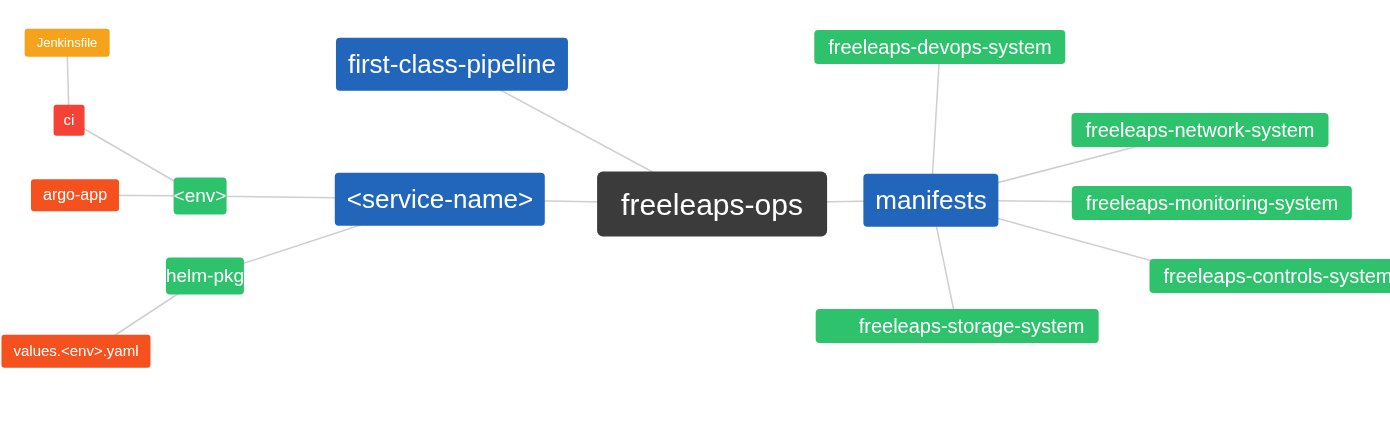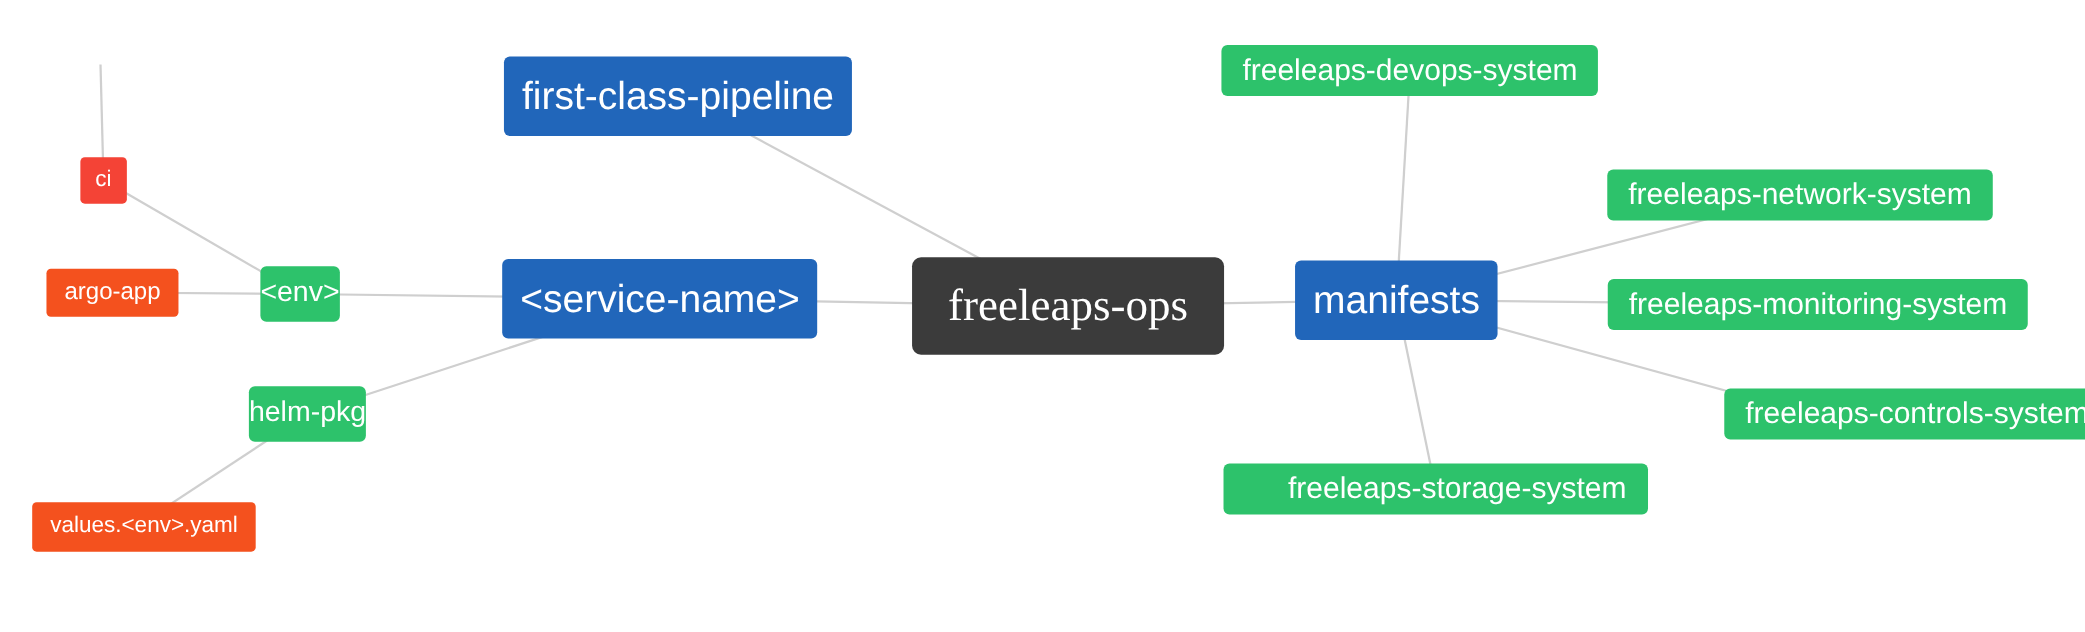--- a/index.html
+++ b/index.html
@@ -104,36 +104,37 @@
     <line x1="440" y1="199" x2="712" y2="204"></line>
     <line x1="452" y1="64" x2="712" y2="204"></line>
     <line x1="712" y1="204" x2="931" y2="200"></line>
     <line x1="931" y1="200" x2="940" y2="47"></line>
     <line x1="931" y1="200" x2="1200" y2="130"></line>
     <line x1="931" y1="200" x2="1212" y2="203"></line>
     <line x1="931" y1="200" x2="1207" y2="276"></line>
     <line x1="931" y1="200" x2="957" y2="326"></line>
   </svg>
 
+  <div class="node n-amber" style="left:67px; top:43px;">Jenkinsfile</div>
 
   <div class="node n-red" style="left:69px; top:120px;">ci</div>
 
   <div class="node n-orange" style="left:75px; top:195px;">argo-app</div>
 
   <div class="node n-green-md" style="left:200px; top:196px;">&lt;env&gt;</div>
 
   <div class="node n-green-md" style="left:205px; top:276px;">helm-pkg</div>
 
-  <div class="node n-orange-sm" style="left:96px; top:351px;">values.&lt;env&gt;.yaml</div>
+  <div class="node n-orange-sm" style="left:76px; top:351px;">values.&lt;env&gt;.yaml</div>
 
   <div class="node n-blue" style="left:452px; top:64px;">first-class-pipeline</div>
 
   <div class="node n-blue" style="left:440px; top:199px;">&lt;service-name&gt;</div>
 
-  <div class="node n-root" style="left:712px; top:204px;font-family:Liberation Serif, serif;">freeleaps-ops</div>
+  <div class="node n-root" style="left:712px; top:204px;">freeleaps-ops</div>
 
   <div class="node n-blue" style="left:931px; top:200px;">manifests</div>
 
   <div class="node n-green-lg" style="left:940px; top:47px;">freeleaps-devops-system</div>
 
   <div class="node n-green-lg" style="left:1200px; top:130px;">freeleaps-network-system</div>
 
   <div class="node n-green-lg" style="left:1212px; top:203px;">freeleaps-monitoring-system</div>
 
   <div class="node n-green-lg" style="left:1278px; top:276px;">freeleaps-controls-system</div>

